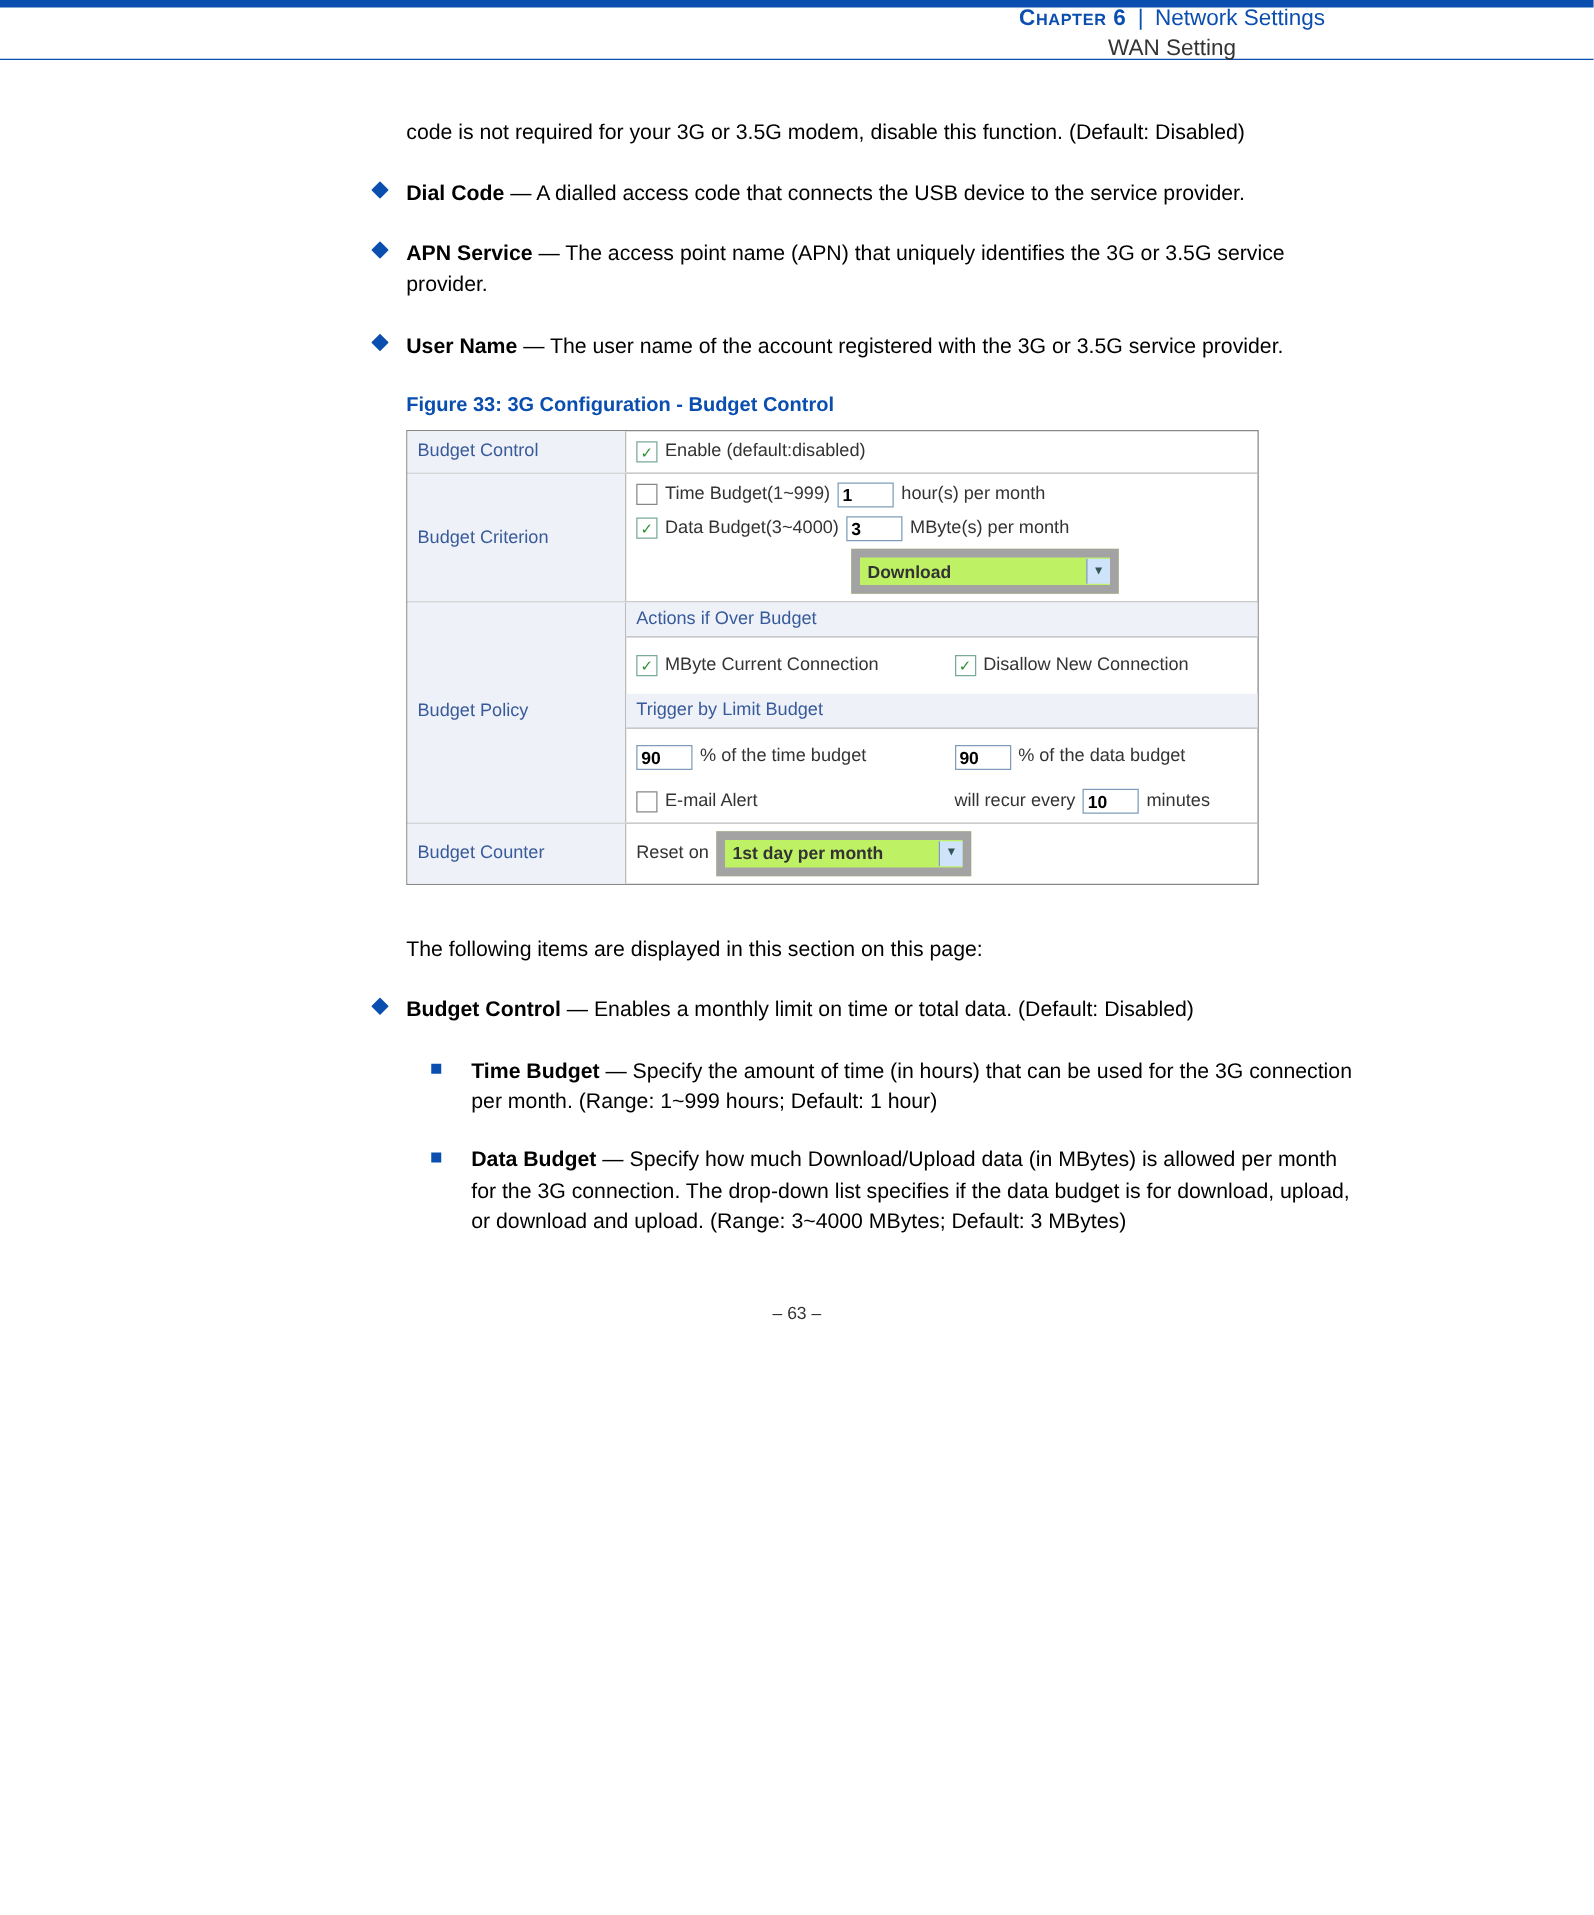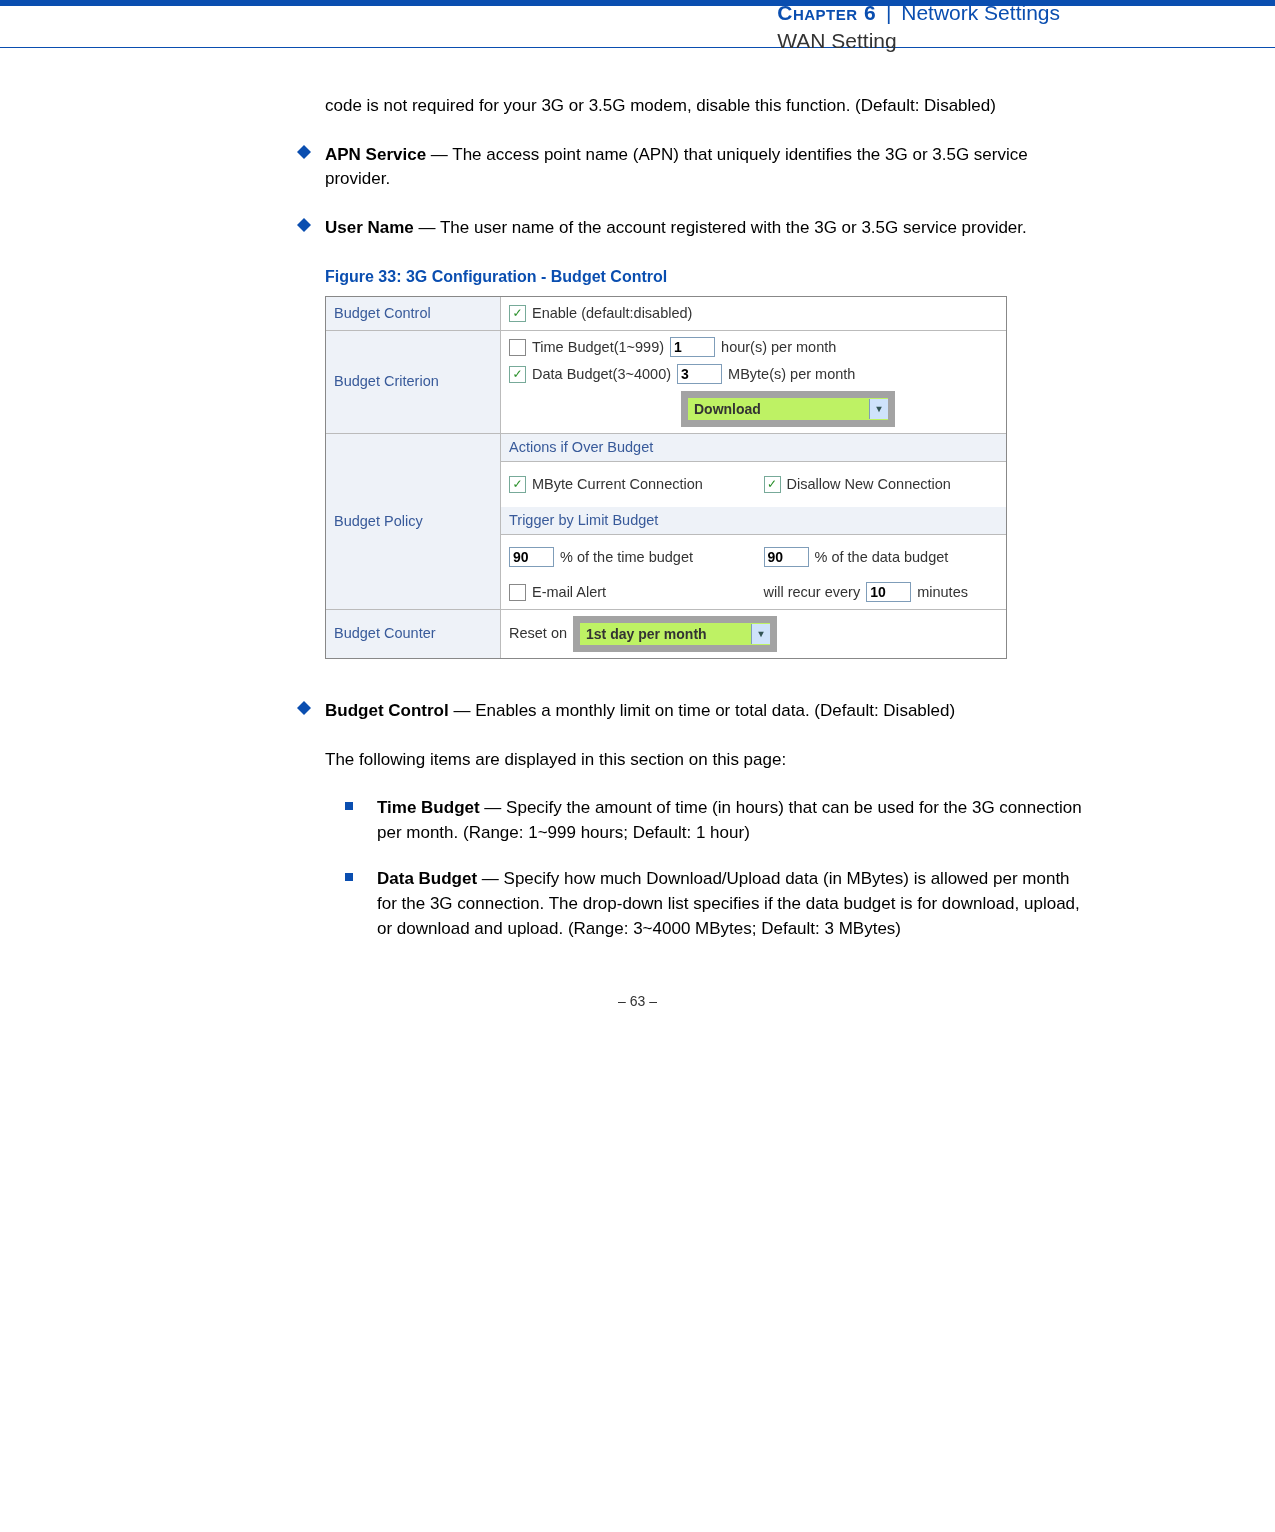--- a/index.html
+++ b/index.html
@@ -15,23 +15,23 @@
     border-top: 6px solid #0a4eb0;
     border-bottom: 1px solid #0a4eb0;
     height: 48px;
     display: flex;
     justify-content: flex-end;
     align-items: center;
     padding-right: 215px;
     box-sizing: border-box;
   }
   .topbar .hdr {
-    text-align: left;
+    text-align: center;
     line-height: 1.3;
-    font-size: 21px;
+    font-size: 18px;
   }
   .topbar .chap { color: #0a4eb0; font-weight: bold; font-variant: small-caps; letter-spacing: 0.5px; }
   .topbar .pipe { color: #0a4eb0; margin: 0 4px; }
   .topbar .sect { color: #0a4eb0; }
   .topbar .subsect { color: #333; }
   .content {
     margin-left: 325px;
     margin-right: 190px;
     padding-top: 46px;
     line-height: 1.45;
@@ -168,20 +168,28 @@
 <div class="content">
 
   <div class="para">code is not required for your 3G or 3.5G modem, disable this function. (Default: Disabled)</div>
 
   <div class="para">
     <span class="diamond">
         <svg viewBox="0 0 14 14">
           <polygon points="7,0 14,7 7,14 0,7" fill="#0a4eb0"></polygon>
         </svg>
       </span>
+    <span class="bold">Dial Code</span><span> — A dialled access code that connects the USB device to the service provider.</span>
+  </div>
+  <div class="para">
+    <span class="diamond">
+        <svg viewBox="0 0 14 14">
+          <polygon points="7,0 14,7 7,14 0,7" fill="#0a4eb0"></polygon>
+        </svg>
+      </span>
     <span class="bold">APN Service</span><span> — The access point name (APN) that uniquely identifies the 3G or 3.5G service provider.</span>
   </div>
   <div class="para">
     <span class="diamond">
         <svg viewBox="0 0 14 14">
           <polygon points="7,0 14,7 7,14 0,7" fill="#0a4eb0"></polygon>
         </svg>
       </span>
     <span class="bold">User Name</span><span> — The user name of the account registered with the 3G or 3.5G service provider.</span>
   </div>
@@ -271,31 +279,31 @@
           <span class="selectbox" style="width:190px;justify-content:space-between;">
             <span class="seltext">1st day per month</span>
             <span class="selbtn">▾</span>
           </span>
         </div>
       </div>
     </div>
 
   </div>
 
+  <div class="para">The following items are displayed in this section on this page:</div>
+
   <div class="para">
     <span class="diamond">
         <svg viewBox="0 0 14 14">
           <polygon points="7,0 14,7 7,14 0,7" fill="#0a4eb0"></polygon>
         </svg>
       </span>
     <span class="bold">Budget Control</span><span> — Enables a monthly limit on time or total data. (Default: Disabled)</span>
   </div>
 
-  <div class="para">The following items are displayed in this section on this page:</div>
-
 
   <div class="subitem">
     <span class="square"></span>
     <span class="bold">Time Budget</span><span> — Specify the amount of time (in hours) that can be used for the 3G connection per month. (Range: 1~999 hours; Default: 1 hour)</span>
   </div>
   <div class="subitem">
     <span class="square"></span>
     <span class="bold">Data Budget</span><span> — Specify how much Download/Upload data (in MBytes) is allowed per month for the 3G connection. The drop-down list specifies if the data budget is for download, upload, or download and upload. (Range: 3~4000 MBytes; Default: 3 MBytes)</span>
   </div>
 

